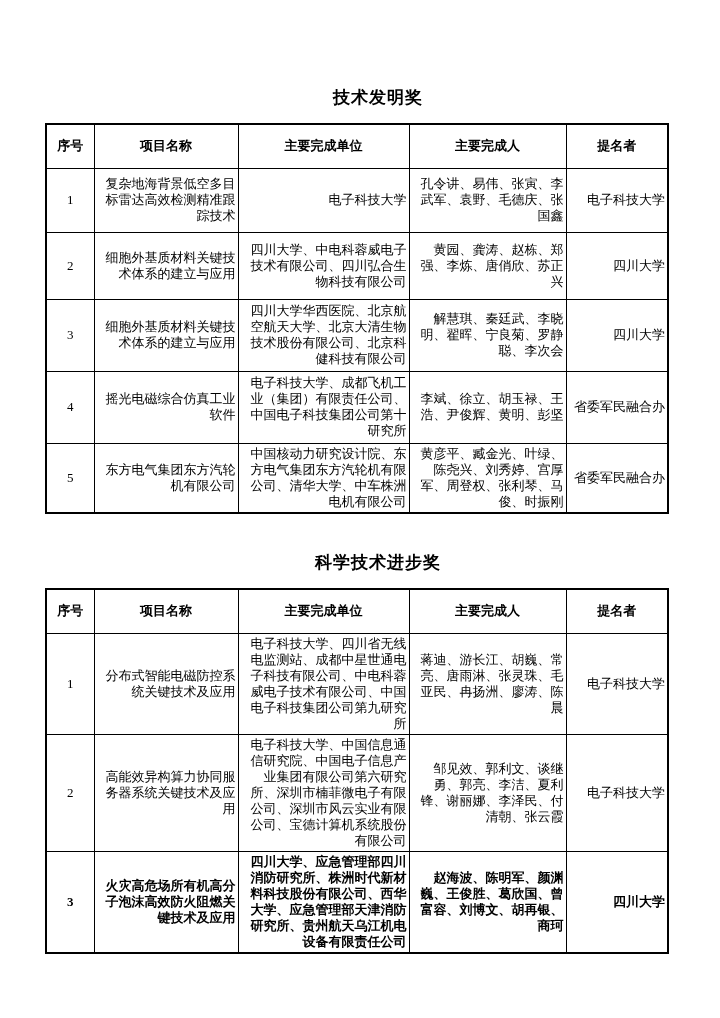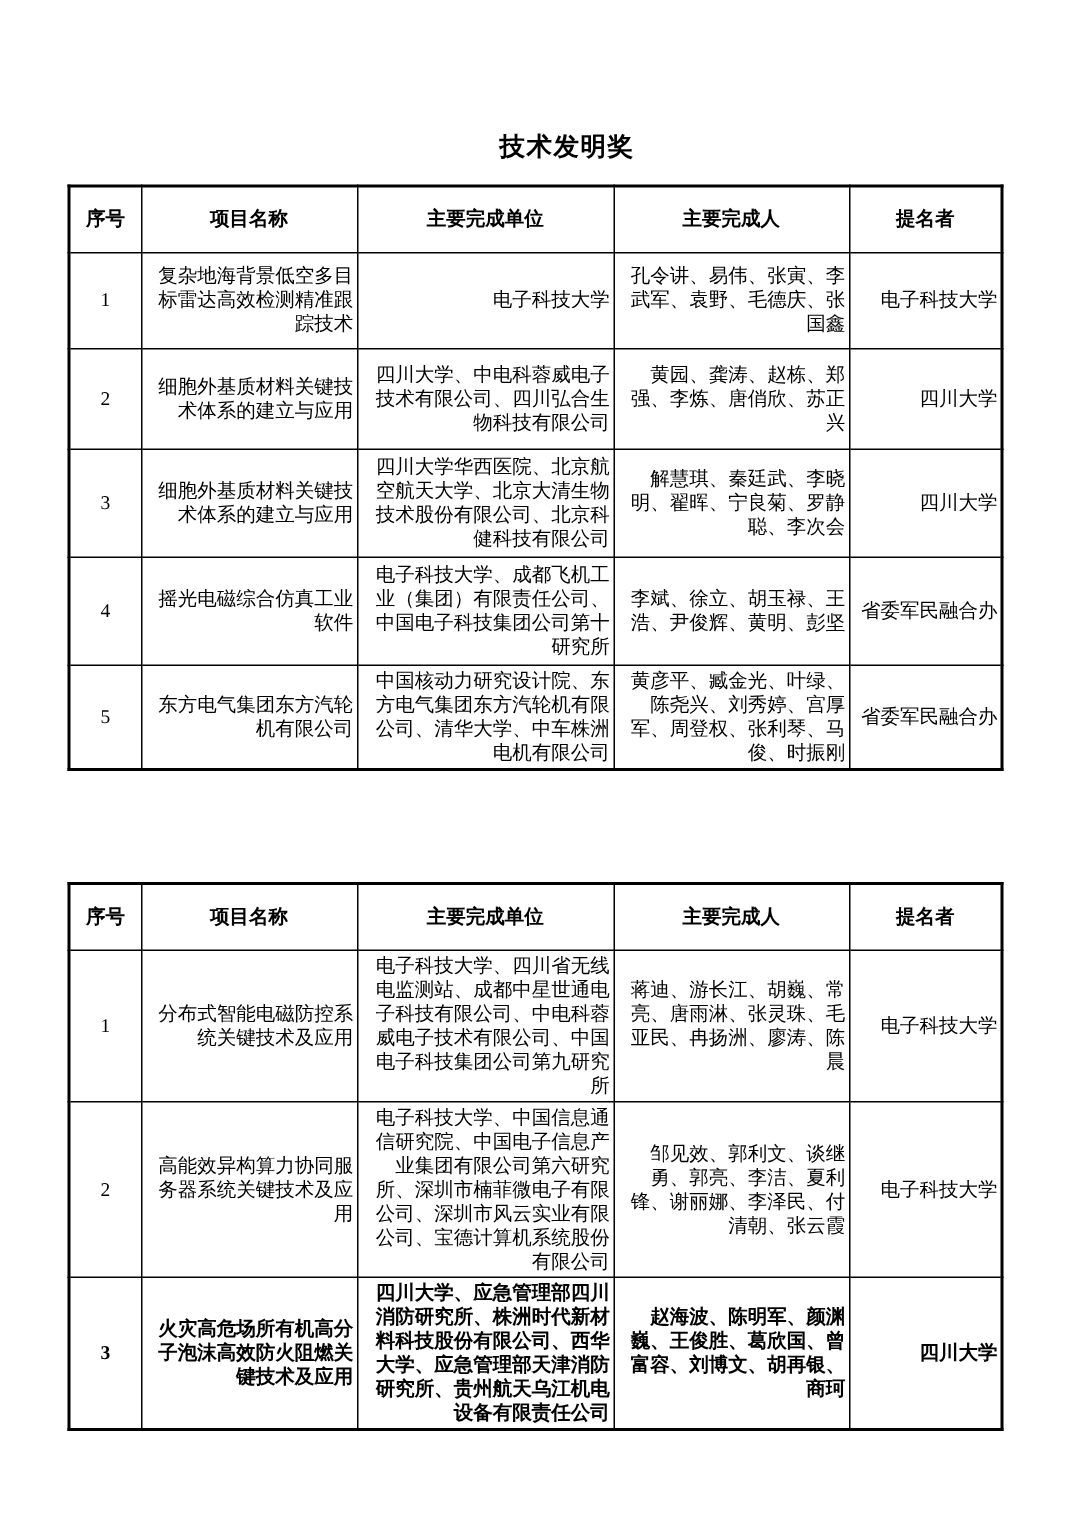--- a/index.html
+++ b/index.html
@@ -133,20 +133,21 @@
       <tr class="r5">
         <td class="cell-no">5</td>
         <td>东方电气集团东方汽轮机有限公司</td>
         <td>中国核动力研究设计院、东方电气集团东方汽轮机有限公司、清华大学、中车株洲电机有限公司</td>
         <td>黄彦平、臧金光、叶绿、陈尧兴、刘秀婷、宫厚军、周登权、张利琴、马俊、时振刚</td>
         <td>省委军民融合办</td>
       </tr>
     </tbody>
   </table>
 
+  <h2 class="award-title" id="title-progress">科学技术进步奖</h2>
 
   <table class="award-table" id="table-progress">
     <colgroup>
       <col class="c-no">
         <col class="c-project">
         <col class="c-units">
         <col class="c-people">
         <col class="c-nominator">
     </colgroup>
     <thead>

